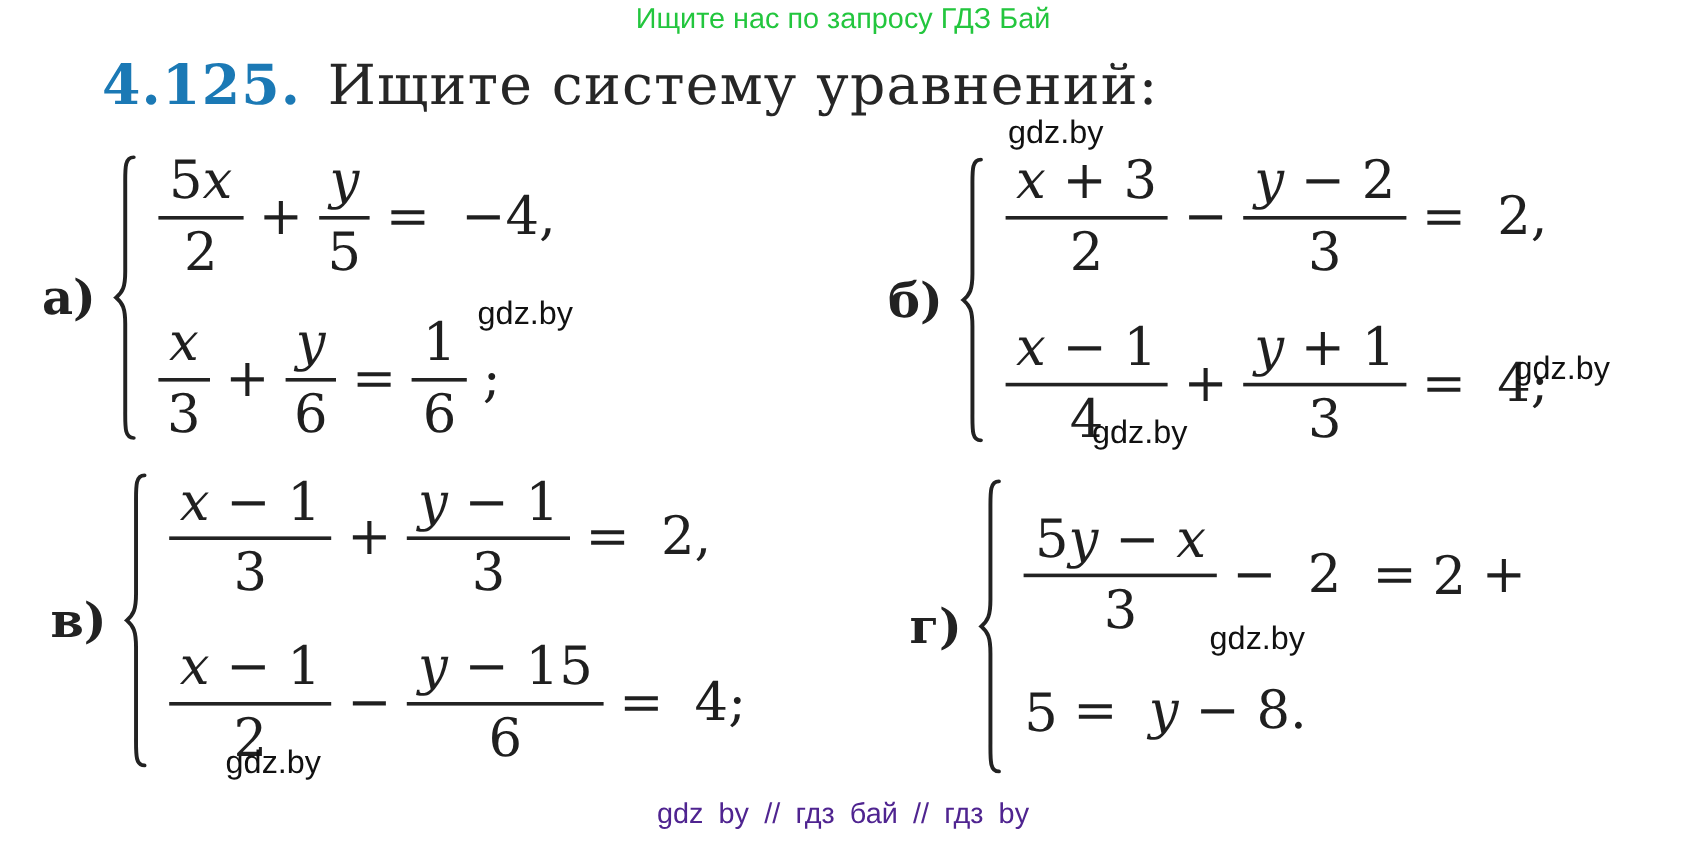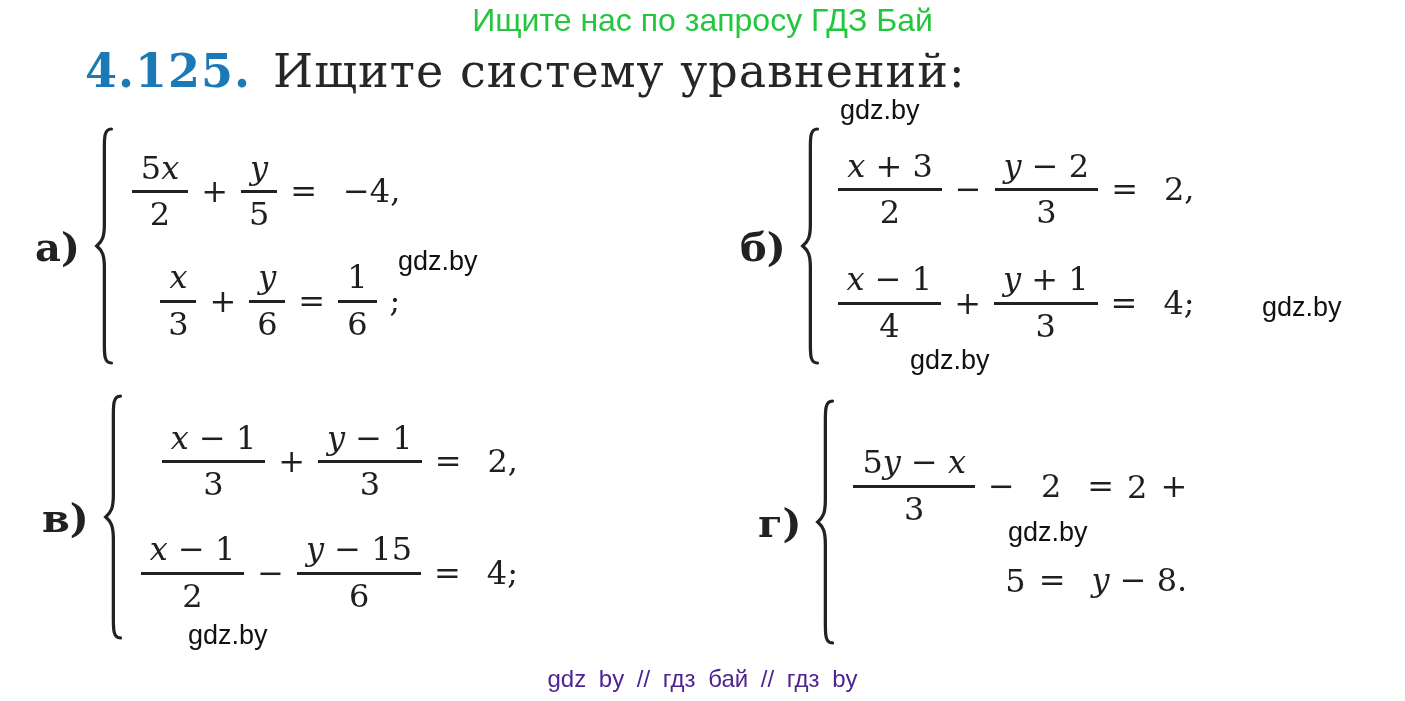--- a/index.html
+++ b/index.html
@@ -9,39 +9,39 @@
     width:1405px; height:701px;
     background:#ffffff;
     overflow:hidden;
     font-family:"DejaVu Serif","Liberation Serif",serif;
     color:#1f1f1f;
   }
   .promo-header {
     position:absolute; top:2px; left:0; right:0;
     text-align:center;
     font-family:"Liberation Sans","DejaVu Sans",sans-serif;
-    font-size:32px; font-weight:500;
+    font-size:24px; font-weight:500;
   }
   .title-row {
     position:absolute; left:85px; top:44px;
     font-size:46px; letter-spacing:1px;
     white-space:nowrap;
   }
   .title-num { font-weight:bold; margin-right:22px; }
   .title-text { color:#262626; }
   .system { position:absolute; display:flex; align-items:center; }
   .sys-label {
     font-size:40px; font-weight:bold; color:#222;
     margin-right:14px; align-self:center;
   }
   .brace { flex:0 0 auto; margin-right:14px; }
   .eq-col { display:flex; flex-direction:column; }
   .eq {
     display:flex; align-items:center;
-    font-size:32px; white-space:nowrap;justify-content:flex-end;
+    font-size:44px; white-space:nowrap;
   }
   .eq i { font-style:italic; font-family:"DejaVu Serif","Liberation Serif",serif; }
   .frac { display:inline-flex; flex-direction:column; align-items:center; }
   .frac .num {
     padding:0 9px 5px 9px; line-height:1.08;
     border-bottom:3px solid #222; text-align:center;
   }
   .frac .den { padding-top:4px; line-height:1.08; text-align:center; }
   .tok { margin:0 13px; line-height:1; }
   .watermark {

